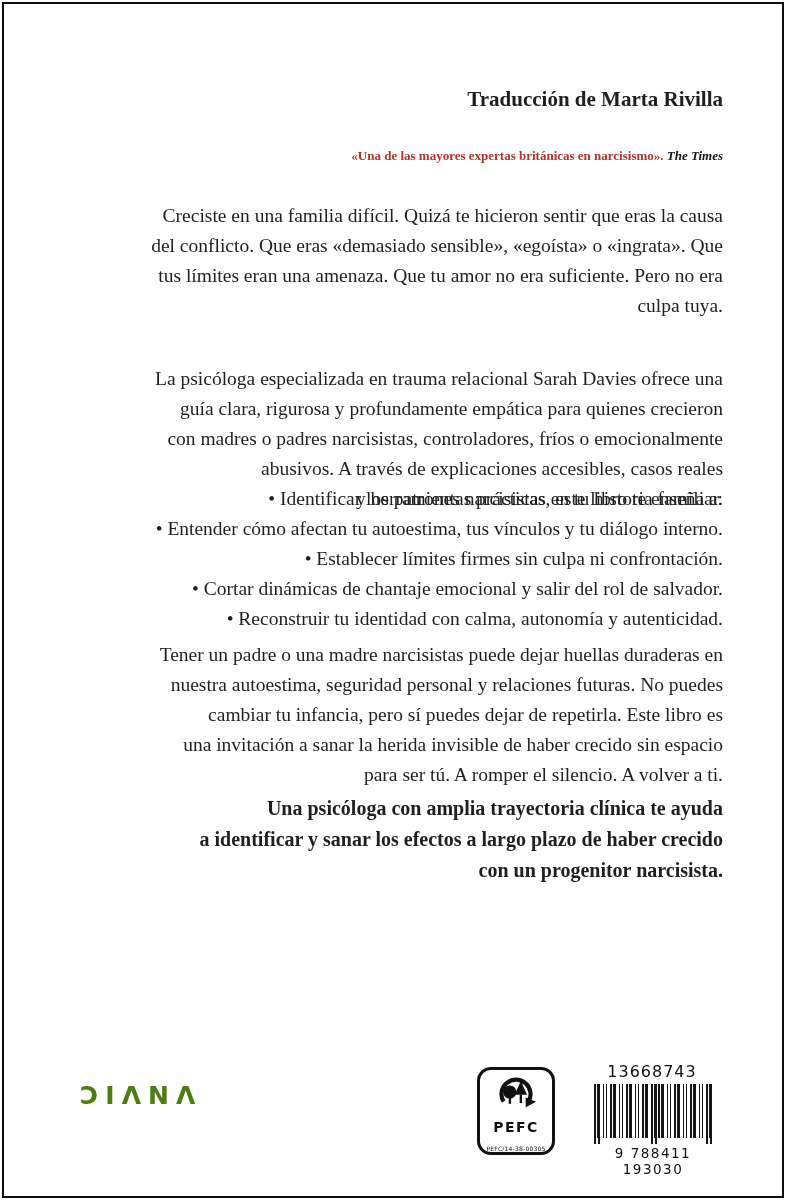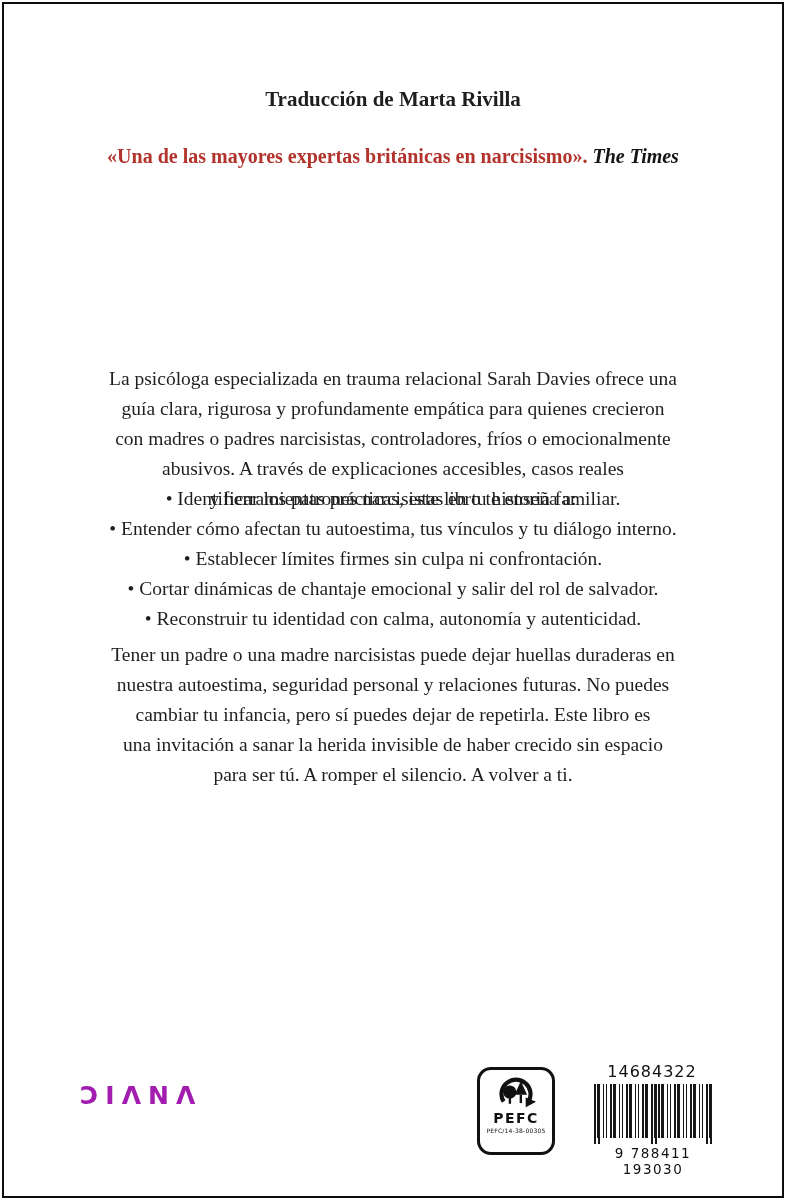--- a/index.html
+++ b/index.html
@@ -14,33 +14,33 @@
   }
   .frame{
     position:absolute;
     left:2px;top:2px;right:2px;bottom:2px;
     border:2px solid #0d0d0d;
     pointer-events:none;
   }
   .block{
     position:absolute;
     left:63px;width:660px;
-    text-align:center;
+    text-align:right;
     white-space:pre-line;
     font-size:19.5px;
     line-height:30px;
   }
   .heading{
     top:84px;
     font-weight:bold;
     font-size:21px;
   }
   .quote{
     top:141px;
-    font-size:20px;
+    font-size:13px;
     white-space:normal;
   }
   .quote-red{ color:#b2332b; font-weight:bold; }
   .quote-src{ color:#141414; font-weight:bold; font-style:italic; }
   .para1{ top:201px; }
   .para2{ top:328px;margin-top:36px; }
   .bullets{ top:484px; }
   .para3{ top:640px; }
   .bold-summary{
     top:793px;
@@ -49,42 +49,42 @@
     line-height:31px;
   }
   
   .diana-logo{
     position:absolute;
     left:80px;top:1081px;
     font-family:"DejaVu Sans",sans-serif;
     font-weight:bold;
     font-size:25px;
     letter-spacing:7px;
-    color:#a21caf;
+    color:#4d7c0f;
   }
   .urls{
     position:absolute;
     left:81px;top:1118px;
     font-family:"DejaVu Sans","Liberation Sans",sans-serif;
     font-weight:bold;
     font-size:16.5px;
     line-height:22.5px;
     color:#121212;
     white-space:pre-line;
     letter-spacing:.2px;
   }
   .pefc-box{
     position:absolute;
     left:477px;top:1067px;
     width:72px;height:78px;
     border:3px solid #111;
     border-radius:14px;
     background:#fff;
     display:flex;flex-direction:column;
-    align-items:center;justify-content:flex-start;
+    align-items:center;justify-content:space-between;
     padding-top:4px;
   }
   .pefc-label{
     font-family:"DejaVu Sans",sans-serif;
     font-weight:bold;font-size:14px;letter-spacing:1.5px;
     color:#111;margin-top:0px;
   }
   .pefc-code{
     font-family:"DejaVu Sans",sans-serif;
     font-size:6px;color:#111;margin-top:1px;
@@ -130,58 +130,65 @@
 <div class="page">
   <div class="frame"></div>
 
   <div class="block heading">Traducción de Marta Rivilla</div>
 
   <div class="block quote">
     <span class="quote-red">«Una de las mayores expertas británicas en narcisismo».</span>
     <span class="quote-src">The Times</span>
   </div>
 
+  <div class="block para1">Creciste en una familia difícil. Quizá te hicieron sentir que eras la causa
+del conflicto. Que eras «demasiado sensible», «egoísta» o «ingrata». Que
+tus límites eran una amenaza. Que tu amor no era suficiente. Pero no era
+culpa tuya.</div>
 
   <div class="block para2">La psicóloga especializada en trauma relacional Sarah Davies ofrece una
 guía clara, rigurosa y profundamente empática para quienes crecieron
 con madres o padres narcisistas, controladores, fríos o emocionalmente
 abusivos. A través de explicaciones accesibles, casos reales
 y herramientas prácticas, este libro te enseña a:</div>
 
   <div class="block para3">Tener un padre o una madre narcisistas puede dejar huellas duraderas en
 nuestra autoestima, seguridad personal y relaciones futuras. No puedes
 cambiar tu infancia, pero sí puedes dejar de repetirla. Este libro es
 una invitación a sanar la herida invisible de haber crecido sin espacio
 para ser tú. A romper el silencio. A volver a ti.</div>
 
   <div class="block bullets">• Identificar los patrones narcisistas en tu historia familiar.
 • Entender cómo afectan tu autoestima, tus vínculos y tu diálogo interno.
 • Establecer límites firmes sin culpa ni confrontación.
 • Cortar dinámicas de chantaje emocional y salir del rol de salvador.
 • Reconstruir tu identidad con calma, autonomía y autenticidad.</div>
 
+  <div class="block bold-summary">Una psicóloga con amplia trayectoria clínica te ayuda
+a identificar y sanar los efectos a largo plazo de haber crecido
+con un progenitor narcisista.</div>
 
   <div class="diana-logo">ƆIΛNΛ</div>
 
 
   <div class="pefc-box">
     <svg width="42" height="36" viewBox="0 0 60 52">
       <path d="M12 40 A 21 21 0 1 1 48 40" stroke="#111" stroke-width="6" fill="none"></path>
       <polygon points="44,34 59,40 44,48" fill="#111"></polygon>
       <circle cx="21" cy="26" r="9.5" fill="#111"></circle>
       <rect x="19.5" y="32" width="3.4" height="11" fill="#111"></rect>
       <polygon points="37,10 46,30 28,30" fill="#111"></polygon>
       <rect x="35.3" y="30" width="3.4" height="12" fill="#111"></rect>
     </svg>
     <div class="pefc-label">PEFC</div>
     <div class="pefc-code">PEFC/14-38-00305</div>
   </div>
 
   <div class="barcode-wrap">
-    <div class="barcode-number">14684322</div>
+    <div class="barcode-number">13668743</div>
     <div class="bars">
       <div class="guard g1"></div>
         <div class="guard g2"></div>
       <div class="guard g3"></div>
         <div class="guard g4"></div>
       <div class="guard g5"></div>
         <div class="guard g6"></div>
     </div>
     <div class="isbn-digits">9 788411 193030</div>
   </div>

